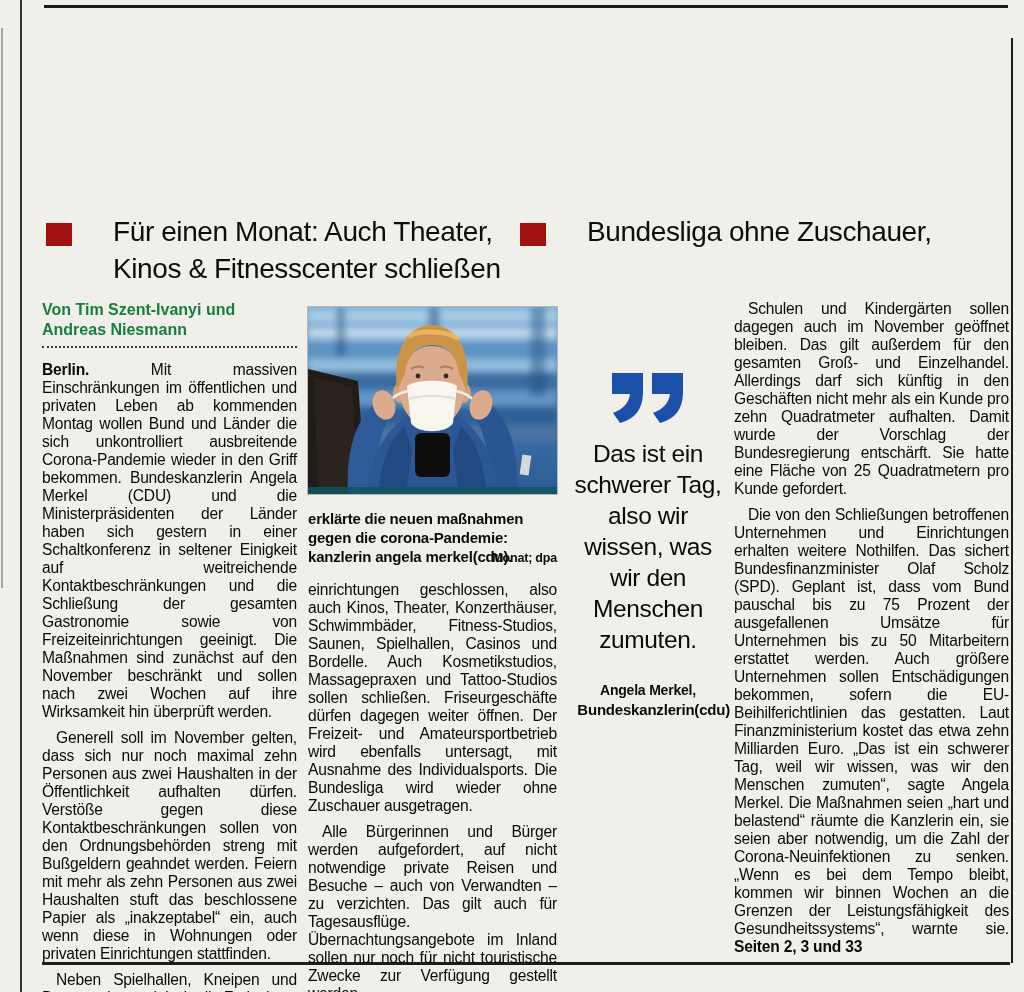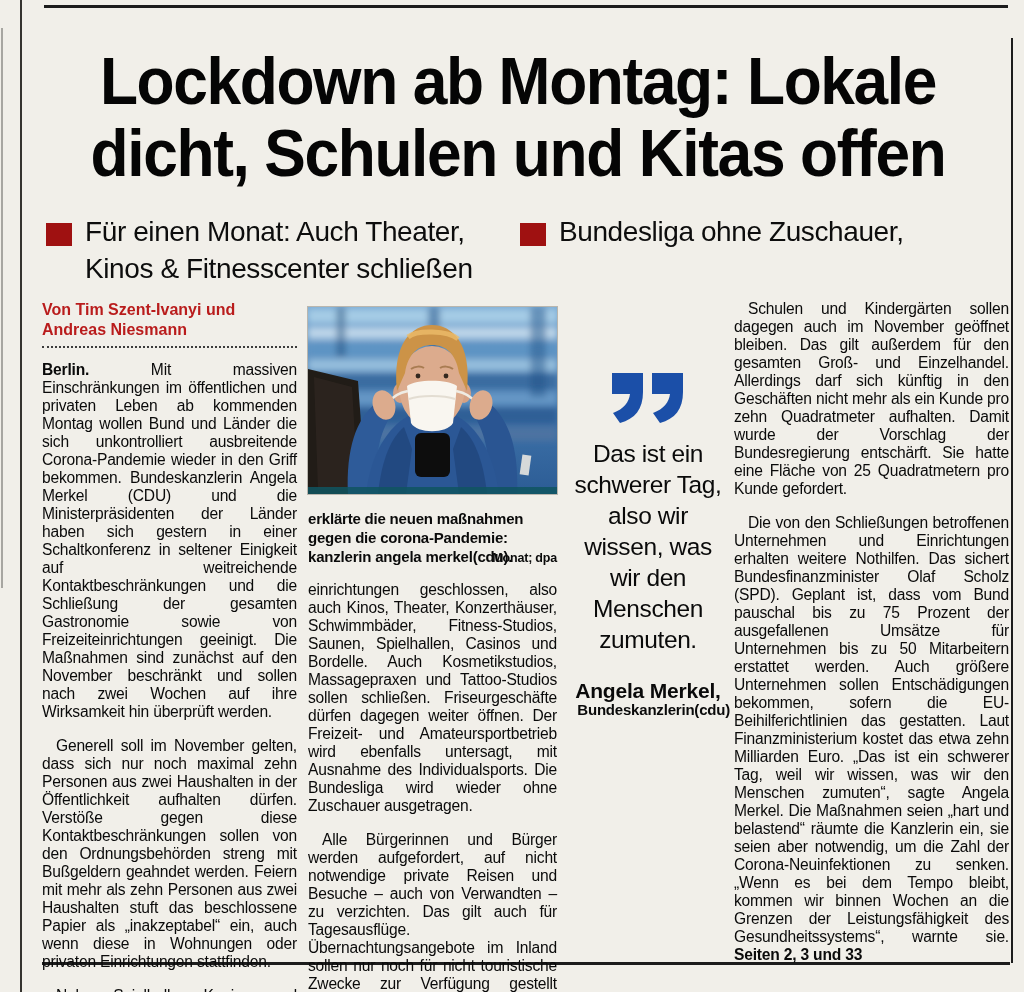--- a/index.html
+++ b/index.html
@@ -16,69 +16,65 @@
 
   
   .headline{position:absolute;left:26px;top:24px;width:984px;text-align:center;font-weight:700;color:#050505;}
   .headline .hl-line{display:block;font-size:67px;line-height:72px;letter-spacing:-1.5px;transform:scaleX(.93);transform-origin:50% 50%;white-space:nowrap;}
 
   
   .subdeck-item{position:absolute;top:213px;display:flex;gap:13px;align-items:flex-start;}
   .subdeck-left{left:46px;width:468px;}
   .subdeck-right{left:520px;width:478px;text-align:center;}
   .bullet{flex:0 0 auto;width:26px;height:23px;margin-top:10px;background:#9f1111;}
-  .subhead{font-size:28px;line-height:37px;letter-spacing:-0.4px;color:#0d0d0d;font-weight:400;}
+  .subhead{font-size:28px;line-height:37px;letter-spacing:-0.4px;color:#0d0d0d;font-weight:400;margin-left:28px;}
 
   
   .col{position:absolute;top:300px;}
   .col1{left:42px;width:255px;}
   .col2{left:308px;width:249px;}
   .col3{left:566px;width:164px;text-align:center;}
   .col4{left:734px;width:275px;}
 
-  .byline{font-size:16px;line-height:19.5px;font-weight:700;color:#b91c1c;}
+  .byline{font-size:16px;line-height:19.5px;font-weight:700;color:#15803d;}
   .dotted-rule{border:0;border-bottom:2.5px dotted #3c3c3c;margin:7px 0 13px 0;}
 
   .body-text{font-size:15.6px;line-height:18px;text-align:justify;letter-spacing:-0.2px;margin:0 0 0 0;}
-  .body-text + .body-text{margin-top:16px;}
+  .body-text + .body-text{margin-top:8px;}
   .indent{text-indent:14px;}
   .lead-in{font-weight:700;}
   .page-ref{font-weight:700;}
 
   
   .photo-wrap{margin-top:7px;width:249px;}
   .photo-wrap svg{display:block;width:249px;height:187px;outline:1px solid #b9b6ae;}
   .caption-wrap{position:relative;margin-top:7px;}
   .caption{font-size:15px;line-height:19px;font-weight:700;text-align:left;letter-spacing:-0.2px;}
   .credit{position:absolute;right:0;bottom:1px;font-size:12.5px;font-weight:700;letter-spacing:-0.2px;}
   .col2 .body-text:first-of-type{margin-top:13px;}
 
   
   .qmark{margin:72px auto 14px auto;width:76px;height:52px;}
   .qmark svg{display:block;width:76px;height:52px;}
   .qtext{font-size:24.5px;line-height:31px;letter-spacing:-0.4px;font-weight:400;color:#0a0a0a;}
   .qattr{margin-top:26px;font-weight:700;}
-  .qattr-name{font-size:21px;line-height:19px;letter-spacing:-0.2px;}
+  .qattr-name{font-size:14px;line-height:19px;letter-spacing:-0.2px;}
   .qattr-role{font-size:15px;line-height:19px;letter-spacing:-0.2px;text-align:right;}
 </style>
 </head>
 <body>
 
 <div class="page">
 
   <div class="rule rule-top"></div>
   <div class="rule rule-bottom"></div>
   <div class="rule rule-right"></div>
   <div class="rule rule-leftstrip"></div>
   <div class="rule edge-smudge"></div>
 
-  <h1 class="headline">
-    <span class="hl-line">Lockdown ab Montag: Lokale</span>
-    <span class="hl-line">dicht, Schulen und Kitas offen</span>
-  </h1>
 
   <div class="subdeck-item subdeck-left">
     <span class="bullet"></span>
     <span class="subhead">
       <span>Für einen Monat: Auch Theater,</span><br>
       <span>Kinos &amp; Fitnesscenter schließen</span>
     </span>
   </div>
 
   <div class="subdeck-item subdeck-right">

